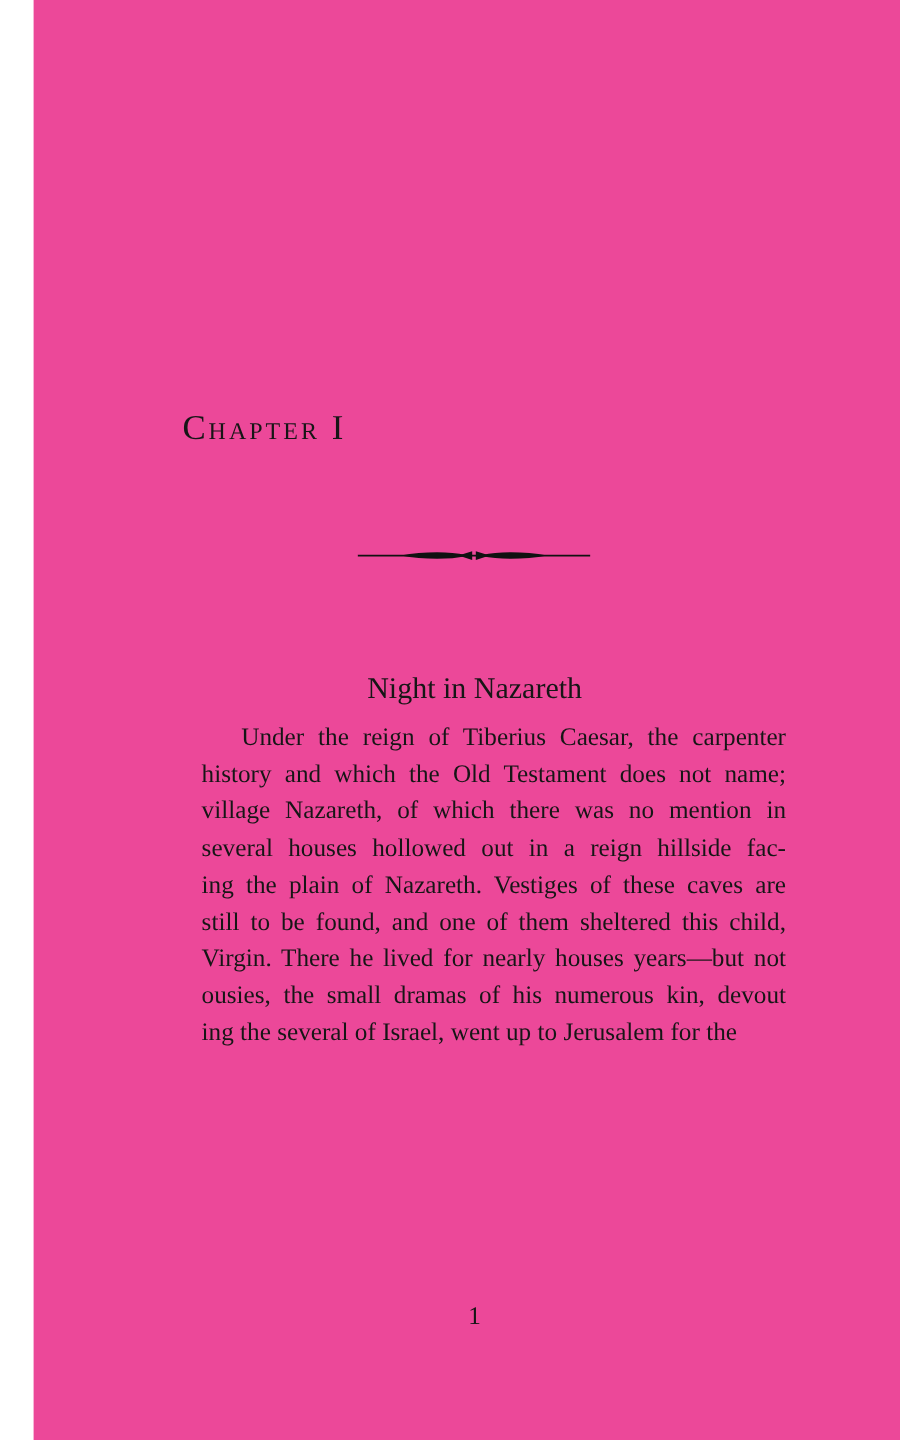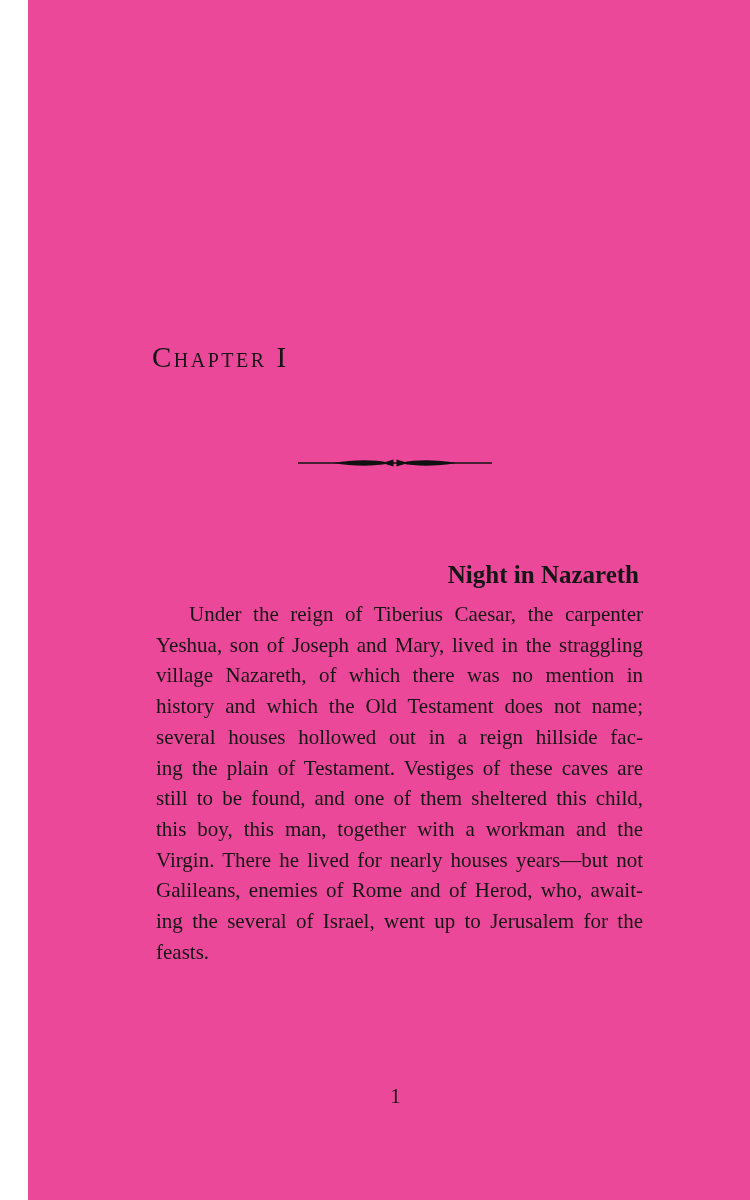--- a/index.html
+++ b/index.html
@@ -30,28 +30,28 @@
     left: 270px;
     top: 456px;
     width: 194px;
     height: 14px;
   }
   .section-heading {
     position: absolute;
     left: 124px;
     top: 561px;
     width: 487px;
-    text-align: right;
+    text-align: center;
     font-size: 25px;
-    font-weight: bold;
+    font-weight: normal;
     line-height: 1.15;
   }
   .body-paragraph {
     position: absolute;
-    left: 128px;
+    left: 140px;
     top: 599px;
     width: 487px;
     font-size: 21px;
     line-height: 30.7px;
   }
   .body-line {
     text-align: justify;
     text-align-last: justify;
     white-space: normal;
   }
@@ -89,28 +89,25 @@
       <polygon points="95.5,3.4 95.5,10.6 84,7" fill="#111111"></polygon>
 
       <polygon points="98.5,3.4 98.5,10.6 110,7" fill="#111111"></polygon>
     </svg>
   </div>
 
   <div class="section-heading">Night in Nazareth</div>
 
   <div class="body-paragraph">
       <div class="body-line">Under the reign of Tiberius Caesar, the carpenter</div>
-      <div class="body-line">Yeshua, son of Joseph and Mary, lived in the straggling</div>
+      <div class="body-line">history and which the Old Testament does not name;</div>
       <div class="body-line">village Nazareth, of which there was no mention in</div>
-      <div class="body-line">history and which the Old Testament does not name;</div>
       <div class="body-line">several houses hollowed out in a reign hillside fac-</div>
-      <div class="body-line">ing the plain of Testament. Vestiges of these caves are</div>
+      <div class="body-line">ing the plain of Nazareth. Vestiges of these caves are</div>
       <div class="body-line">still to be found, and one of them sheltered this child,</div>
-      <div class="body-line">this boy, this man, together with a workman and the</div>
       <div class="body-line">Virgin. There he lived for nearly houses years—but not</div>
-      <div class="body-line">Galileans, enemies of Rome and of Herod, who, await-</div>
+      <div class="body-line">ousies, the small dramas of his numerous kin, devout</div>
       <div class="body-line">ing the several of Israel, went up to Jerusalem for the</div>
-      <div class="body-line">feasts.</div>
     </div>
 
   <div class="page-number">1</div>
 
 </div>
 
 </body></html>

